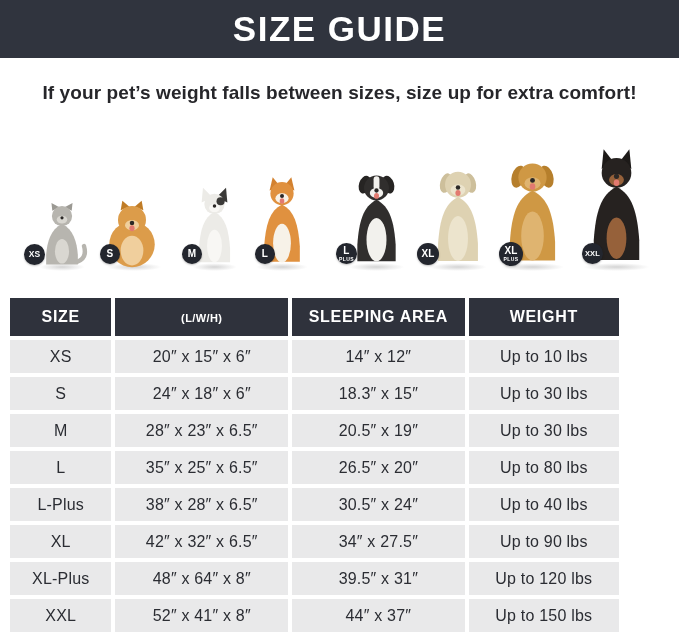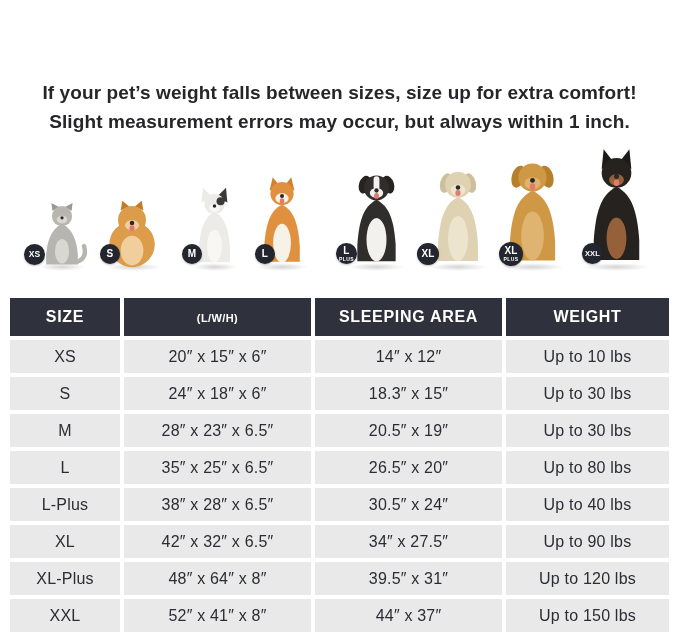--- a/index.html
+++ b/index.html
@@ -43,38 +43,40 @@
   .a0 { left:31px;  } .s0 { left:33px;  width:58px; }
   .a1 { left:97px;  } .s1 { left:99px;  width:70px; }
   .a2 { left:184px; } .s2 { left:186px; width:57px; }
   .a3 { left:247px; } .s3 { left:249px; width:66px; }
   .a4 { left:339px; } .s4 { left:341px; width:71px; }
   .a5 { left:419px; } .s5 { left:421px; width:74px; }
   .a6 { left:490px; } .s6 { left:492px; width:81px; }
   .a7 { left:572px; } .s7 { left:574px; width:85px; }
 
   
-  .size-table { position:absolute; top:298px; left:10px; width:659px;
+  .size-table { position:absolute; top:298px; left:10px; width:609px;
                 display:grid; grid-template-columns:110fr 187fr 187fr 163fr; gap:4px; background:#fff; }
   .trow { display:contents; }
   .th { background:#2f323c; color:#ffffff; height:38px; display:flex; flex-direction:column;
         align-items:center; justify-content:center; font-weight:700; font-size:16px; letter-spacing:0.7px; }
   .th .hsub { font-size:11px; font-weight:700; letter-spacing:0.4px; margin-top:1px; }
   .td { background:#e9e9ea; height:33px; display:flex; align-items:center; justify-content:center;
         font-size:16px; color:#2b2d33; letter-spacing:0.2px; }
 </style>
 </head>
 <body>
 
 <div class="page">
 
+  <div class="topbar">
+    <h1>SIZE GUIDE</h1>
+  </div>
 
   <div class="subtitle">
     <div>If your pet’s weight falls between sizes, size up for extra comfort!</div>
-    <div>Slight measurement errors may occur, but always within 1 inch.</div>
   </div>
 
   <div class="animals">
 
     <div class="shadow s0"></div>
     <div class="shadow s1"></div>
     <div class="shadow s2"></div>
     <div class="shadow s3"></div>
     <div class="shadow s4"></div>
     <div class="shadow s5"></div>

